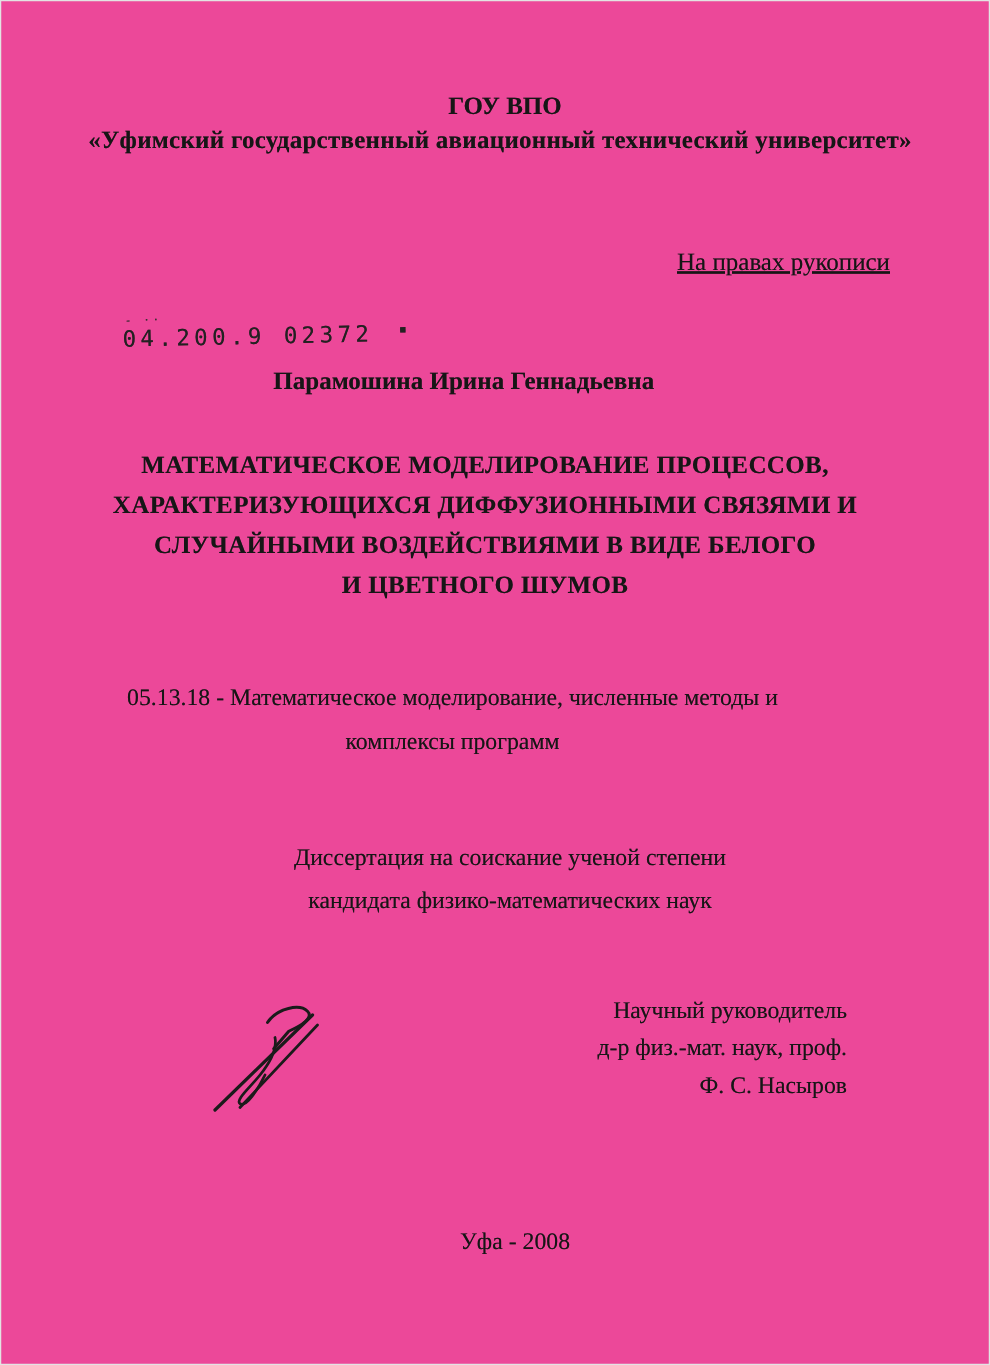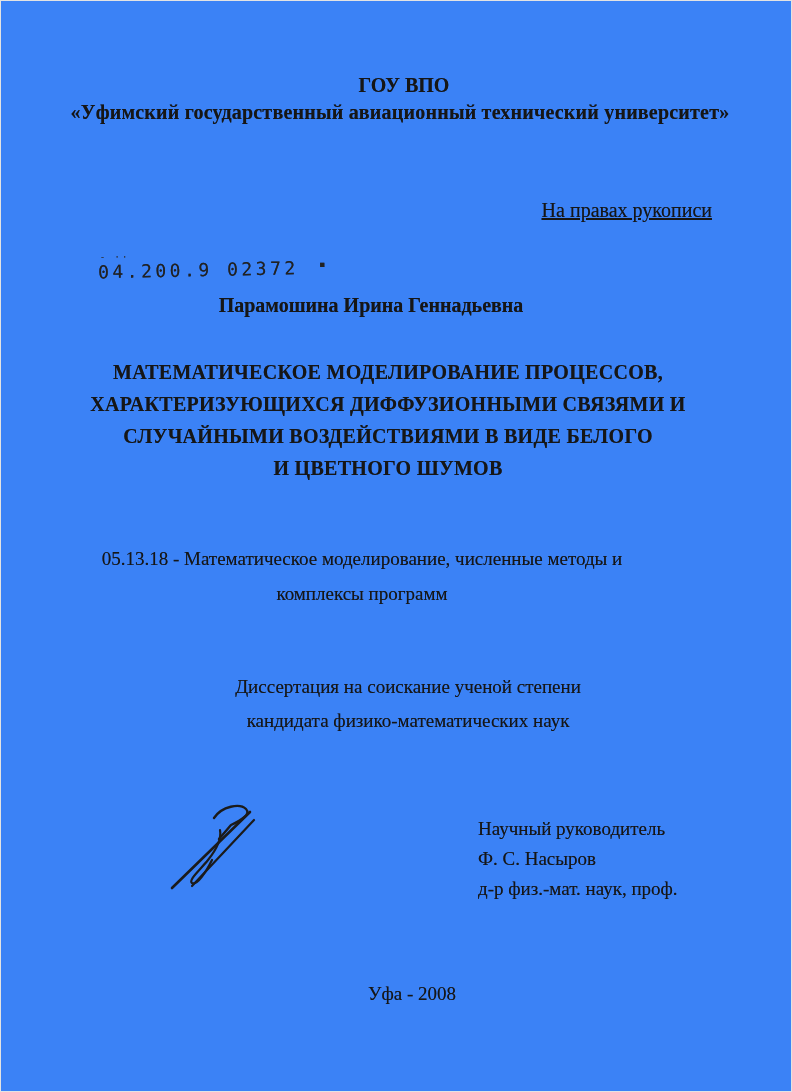--- a/index.html
+++ b/index.html
@@ -5,21 +5,21 @@
   html, body {
     margin: 0;
     padding: 0;
     background: #ffffff;
   }
   .page {
     position: relative;
     width: 792px;
     height: 1092px;
     margin: 0 auto;
-    background: #3b82f6;
+    background: #ec4899;
     border: 1px solid #e3e3e3;
     box-sizing: border-box;
     font-family: "Liberation Serif", "DejaVu Serif", serif;
     color: #161616;
     overflow: hidden;
   }
   .page * { box-sizing: border-box; }
 
   .txt {
     position: absolute;
@@ -113,22 +113,21 @@
     top: 797px;
     width: 112px;
     height: 95px;
   }
 
   .supervisor {
     top: 793px;
     left: 477px;
     font-size: 19px;
     line-height: 30px;
-    text-align: left;
-    margin-top: 20px;
+    text-align: right;
   }
 
   .cityyear {
     top: 982px;
     font-size: 19px;
     transform: translateX(16px);
   }
 </style>
 </head>
 <body>
@@ -168,19 +167,19 @@
 
   <svg class="signature" viewBox="0 0 110 95" fill="none" stroke="#1b1b1b" stroke-linecap="round" stroke-linejoin="round">
     <path d="M10 90 L88 14" stroke-width="2.6"></path>
     <path d="M30 88 L92 22" stroke-width="2.2"></path>
     <path d="M52 20 C60 8 78 5 84 11 C89 16 80 22 69 27 L57 41" stroke-width="2.4"></path>
     <path d="M58 32 C60 42 54 52 46 62 C38 72 26 82 30 85 C35 88 44 74 50 62" stroke-width="2.2"></path>
   </svg>
 
   <div class="txt supervisor">
     <div>Научный руководитель</div>
+    <div>д-р физ.-мат. наук, проф.</div>
     <div>Ф. С. Насыров</div>
-    <div>д-р физ.-мат. наук, проф.</div>
   </div>
 
   <div class="txt centered cityyear">Уфа - 2008</div>
 
 </div>
 
 </body></html>

